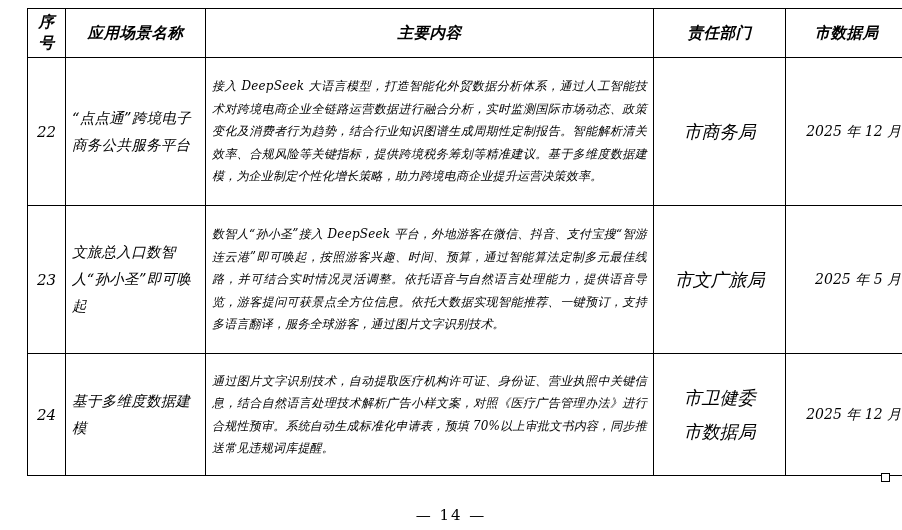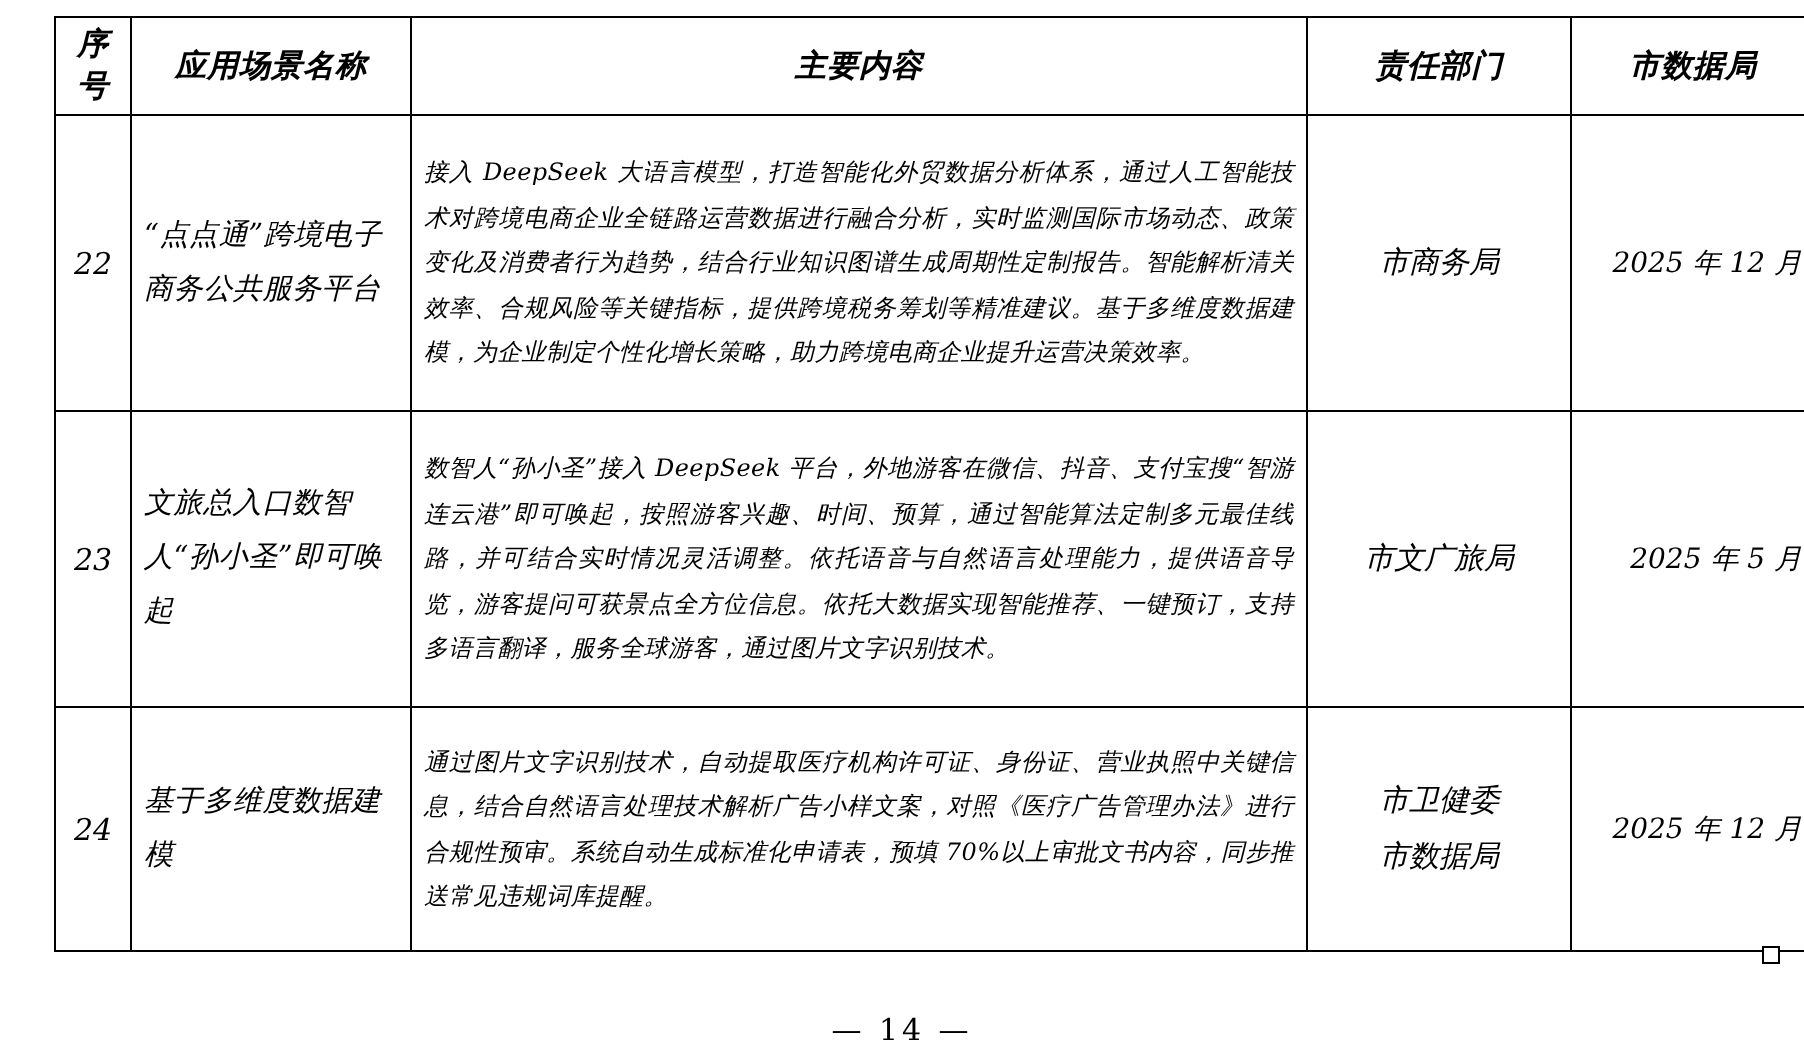--- a/index.html
+++ b/index.html
@@ -62,21 +62,21 @@
   td.cell-main {
     text-align: justify;
     text-align-last: left;
     font-size: 12px;
     line-height: 1.87;
     letter-spacing: 0.2px;
     padding: 6px 8px 6px 8px;
   }
   td.cell-dept {
     text-align: center;
-    font-size: 15px;
+    font-size: 18px;
     line-height: 1.85;
   }
   td.cell-date {
     text-align: right;
     font-size: 14px;
   }
   .row-22 td { height: 148px; }
   .row-23 td { height: 148px; }
   .row-24 td { height: 122px; }
 

